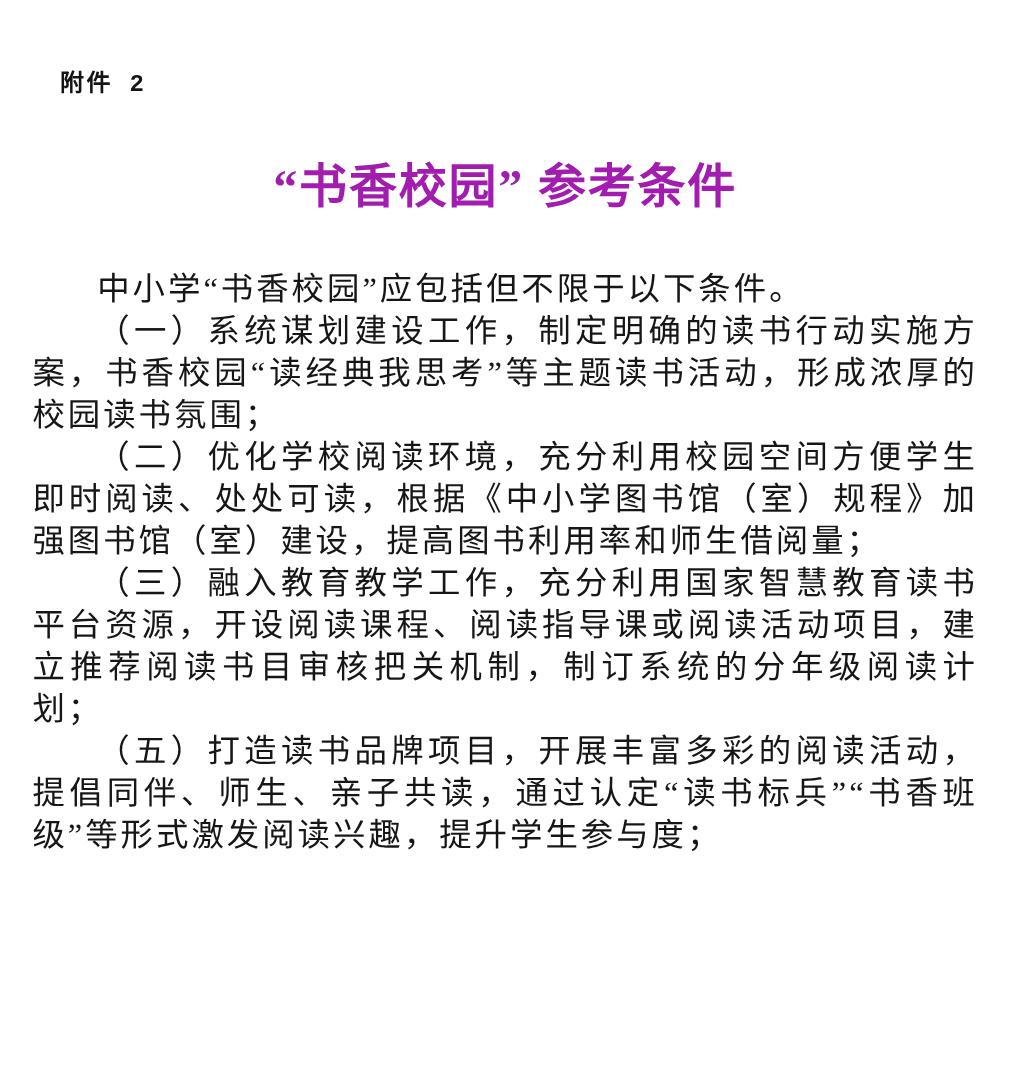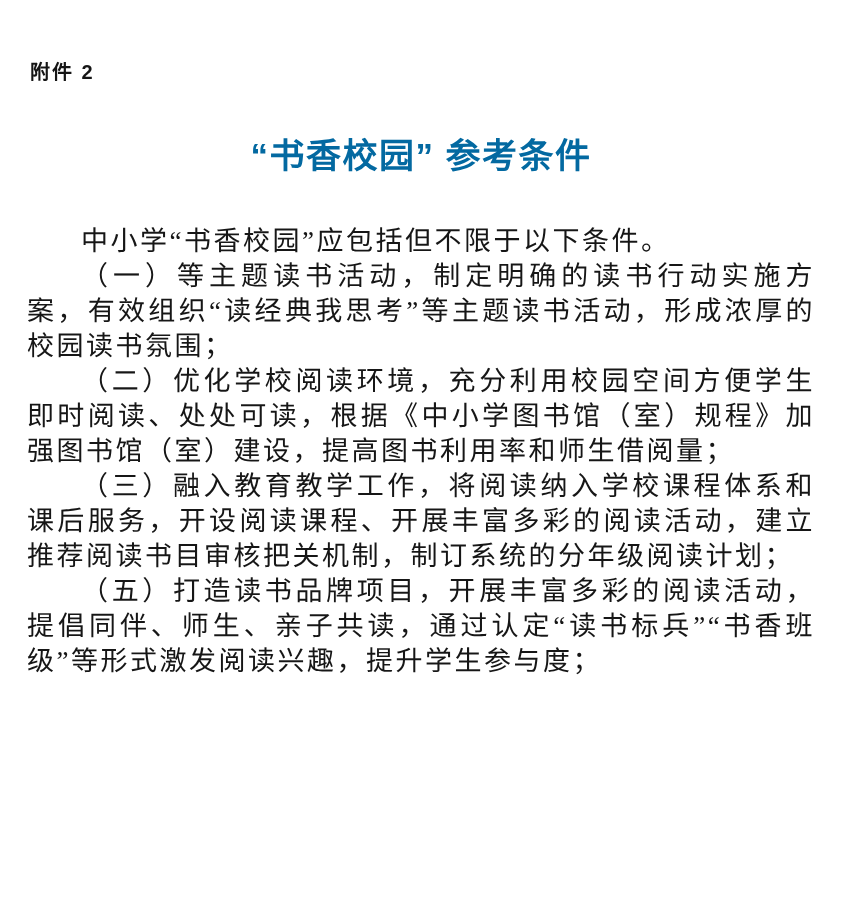--- a/index.html
+++ b/index.html
@@ -12,37 +12,37 @@
     width: 845px;
     height: 902px;
     box-sizing: border-box;
     background: #ffffff;
     color: #121212;
     padding: 58px 30px 0 27px;
     overflow: hidden;
     font-family: "Liberation Serif", "DejaVu Serif", serif;
   }
   .attachment-label {
-    margin-left: 3px;
-    font-family: Liberation Sans, sans-serif;
+    margin-left: 23px;
+    font-family: Liberation Mono, monospace;
     font-weight: 600;
     font-size: 20px;
     line-height: 28px;
     letter-spacing: 2px;
     color: #151515;
   }
   .doc-title {
     margin-top: 47px;
     text-align: center;
-    font-family: Liberation Sans, sans-serif;
+    font-family: Liberation Serif, serif;
     font-weight: bold;
-    font-size: 35px;
+    font-size: 40px;
     line-height: 46px;
     letter-spacing: 1.5px;
-    color: #0369a1;
+    color: #a21caf;
   }
   .doc-body {
     margin-top: 45px;
     font-size: 27px;
     line-height: 35px;
     letter-spacing: 2.5px;
     color: #161616;
   }
   .doc-body p {
     margin: 0;
@@ -55,19 +55,19 @@
 <body>
 
 <div class="page">
 
   <div class="attachment-label">附件 2</div>
 
   <h1 class="doc-title" style="margin:47px 0 0 0;">“书香校园” 参考条件</h1>
 
   <div class="doc-body">
     <p>中小学“书香校园”应包括但不限于以下条件。</p>
-    <p>（一）等主题读书活动，制定明确的读书行动实施方案，有效组织“读经典我思考”等主题读书活动，形成浓厚的校园读书氛围；</p>
+    <p>（一）系统谋划建设工作，制定明确的读书行动实施方案，书香校园“读经典我思考”等主题读书活动，形成浓厚的校园读书氛围；</p>
     <p>（二）优化学校阅读环境，充分利用校园空间方便学生即时阅读、处处可读，根据《中小学图书馆（室）规程》加强图书馆（室）建设，提高图书利用率和师生借阅量；</p>
-    <p>（三）融入教育教学工作，将阅读纳入学校课程体系和课后服务，开设阅读课程、开展丰富多彩的阅读活动，建立推荐阅读书目审核把关机制，制订系统的分年级阅读计划；</p>
+    <p>（三）融入教育教学工作，充分利用国家智慧教育读书平台资源，开设阅读课程、阅读指导课或阅读活动项目，建立推荐阅读书目审核把关机制，制订系统的分年级阅读计划；</p>
     <p>（五）打造读书品牌项目，开展丰富多彩的阅读活动，提倡同伴、师生、亲子共读，通过认定“读书标兵”“书香班级”等形式激发阅读兴趣，提升学生参与度；</p>
   </div>
 
 </div>
 
 </body></html>

